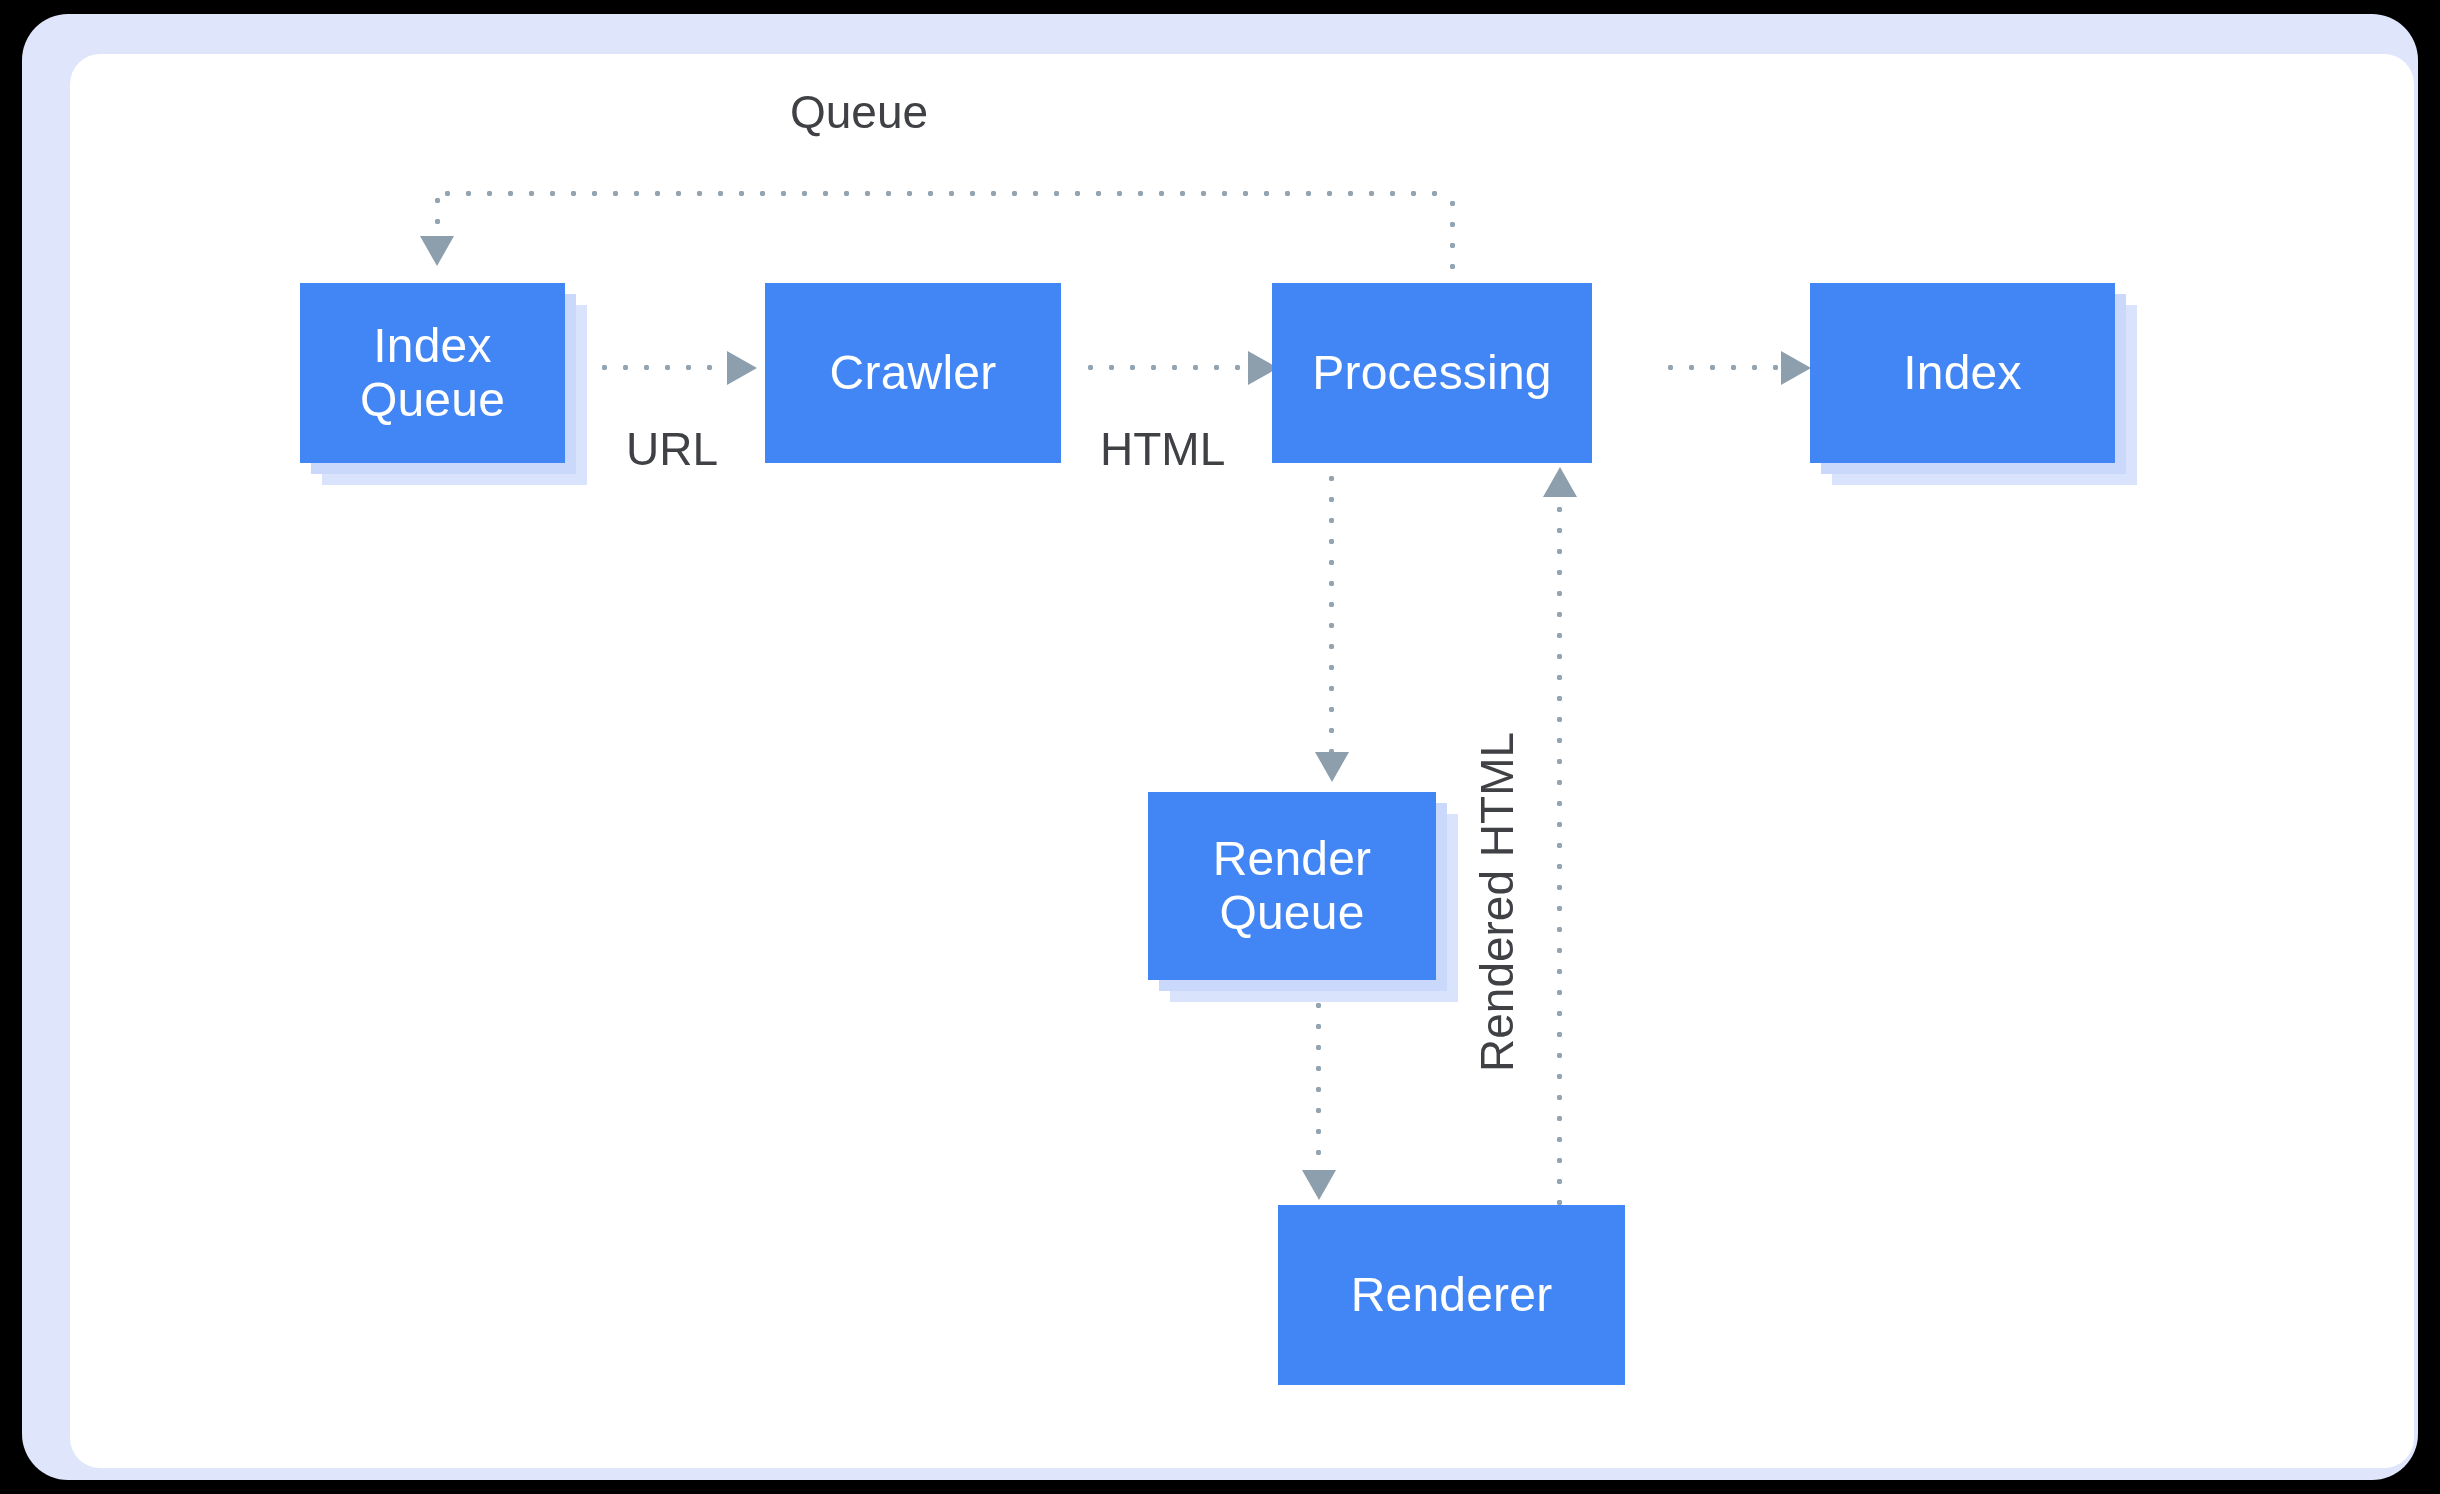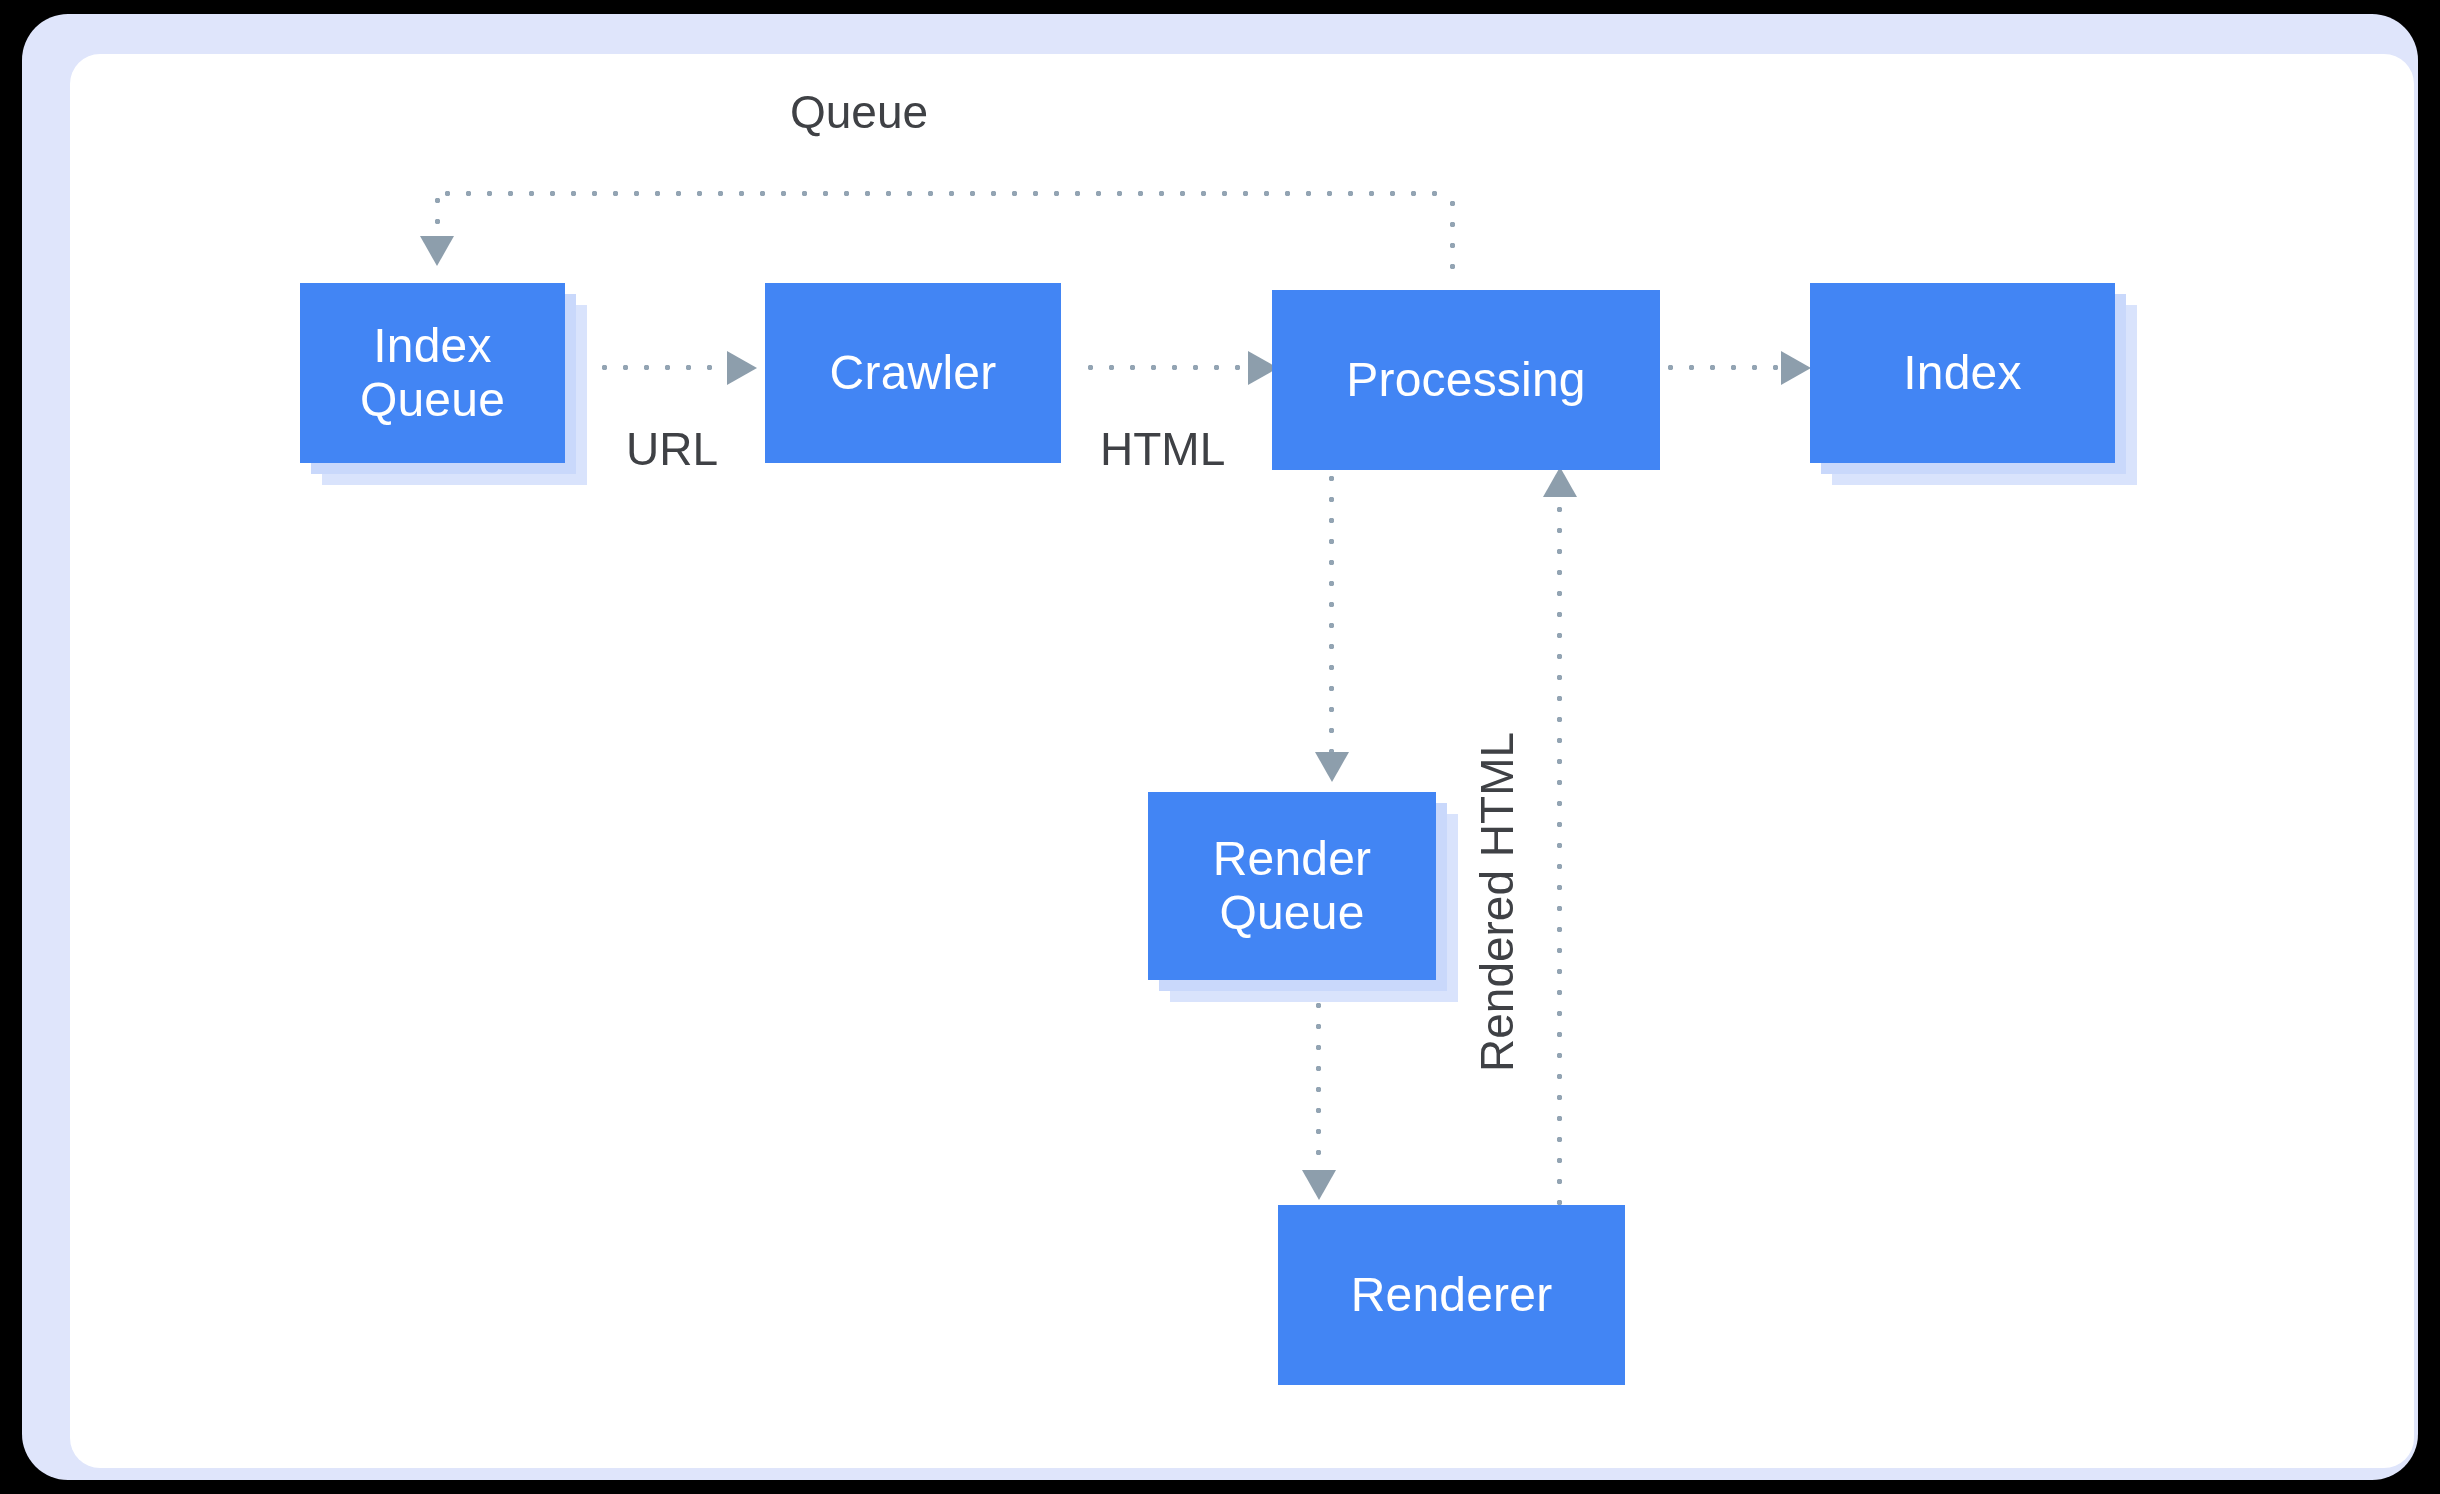--- a/index.html
+++ b/index.html
@@ -176,21 +176,21 @@
     </div>
 
     <div class="node" style="left:765px; top:283px; width:296px; height:180px;">
       <div class="face">
         <div>
           <span>Crawler</span>
         </div>
       </div>
     </div>
 
-    <div class="node" style="left:1272px; top:290px; width:388px; height:180px;">
+    <div class="node" style="left:1272px; top:283px; width:320px; height:180px;">
       <div class="face">
         <div>
           <span>Processing</span>
         </div>
       </div>
     </div>
 
     <div class="node" style="left:1810px; top:283px; width:305px; height:180px;padding-left:37px;">
       <div class="layer l2" style="left:22px; top:22px; width:305px; height:180px;"></div>
       <div class="layer" style="left:11px; top:11px; width:305px; height:180px;"></div>

